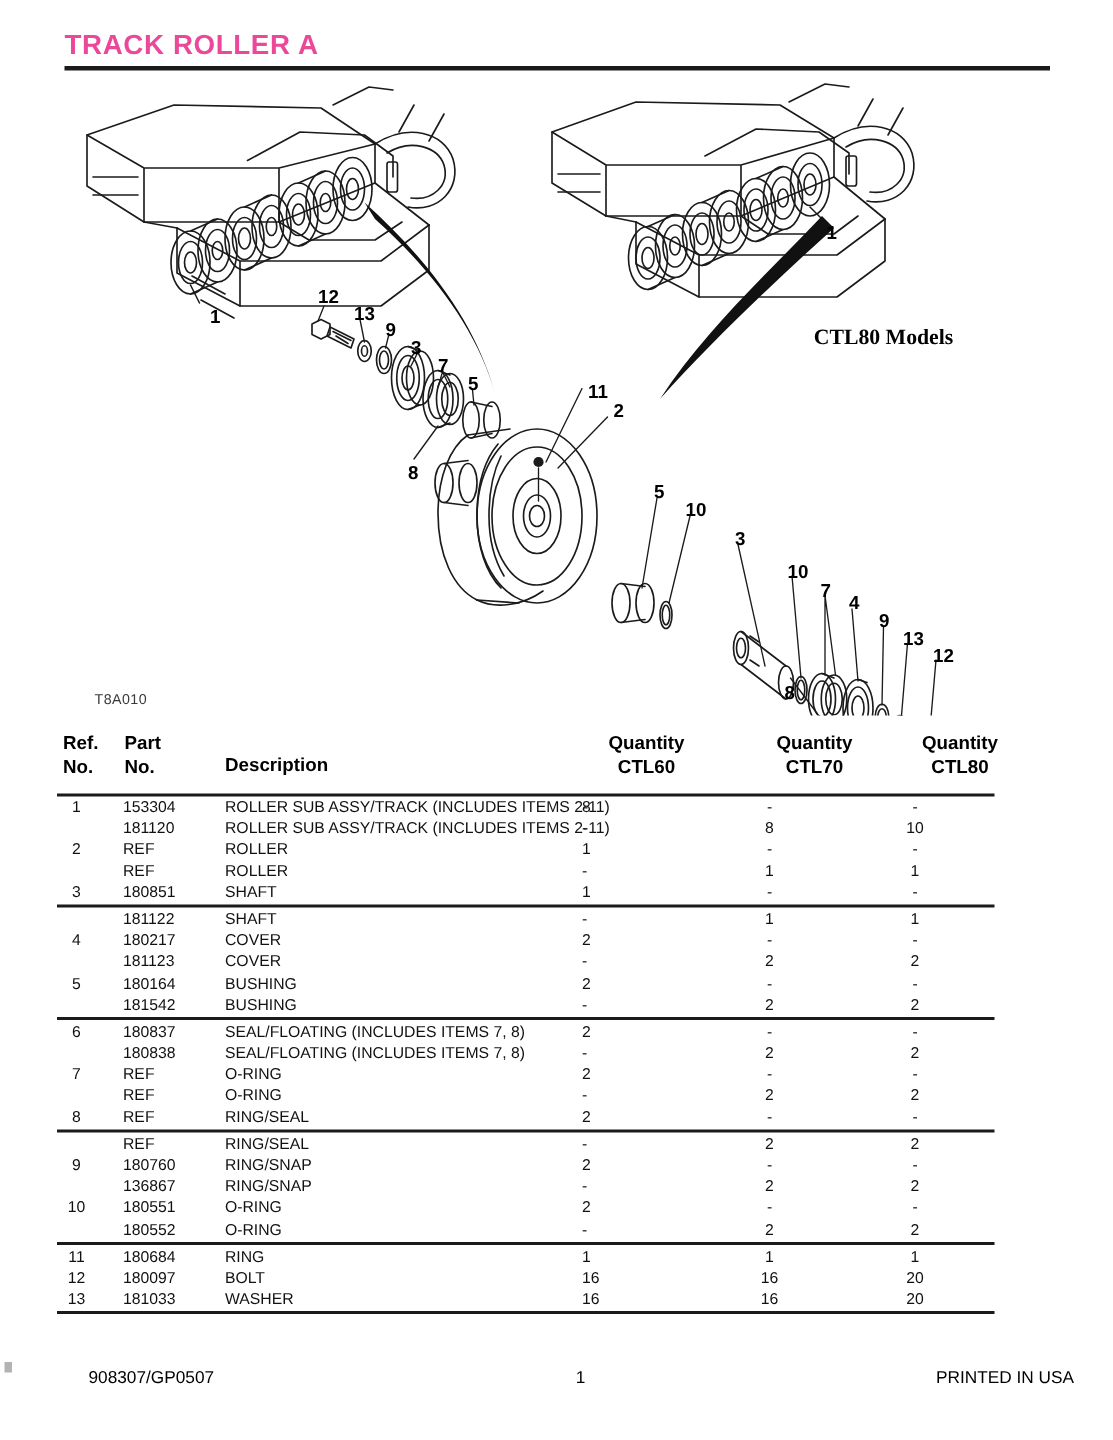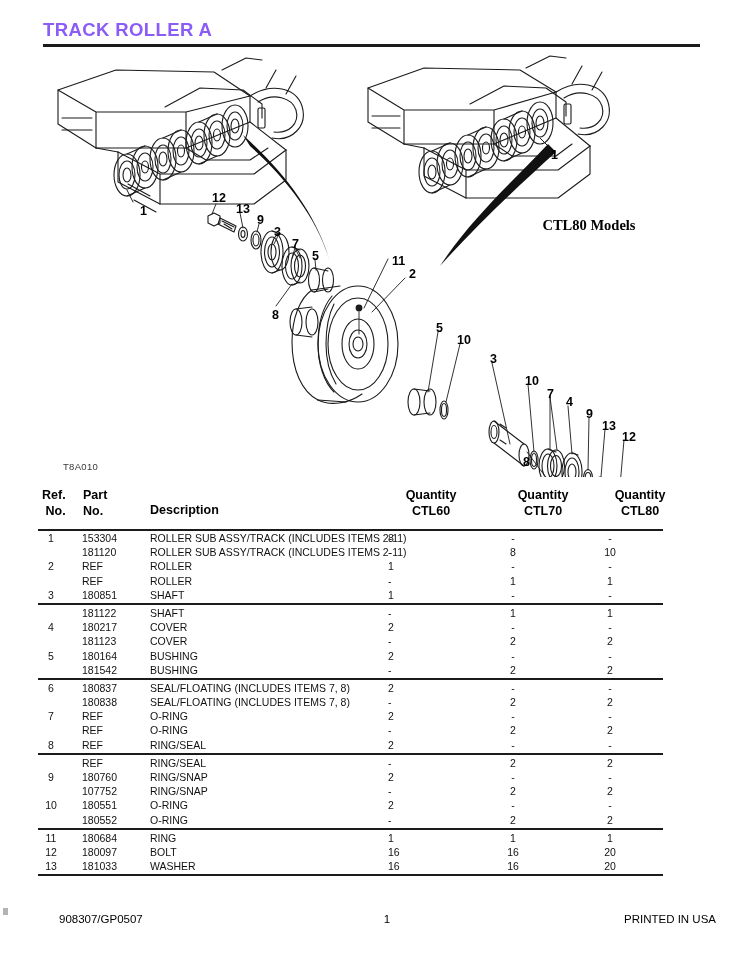--- a/index.html
+++ b/index.html
@@ -17,21 +17,21 @@
   }
 
   
   .page-title {
     position: absolute;
     left: 43px;
     top: 19px;
     font-size: 18.5px;
     font-weight: bold;
     letter-spacing: 0.4px;
-    color: #8b5cf6;
+    color: #ec4899;
   }
   .title-rule {
     position: absolute;
     left: 43px;
     top: 44px;
     width: 657px;
     height: 3px;
     background: #1b1b1b;
   }
 
@@ -88,21 +88,21 @@
     position: relative;
     height: 42px;
   }
   .th {
     position: absolute;
     font-size: 12.5px;
     font-weight: bold;
     line-height: 1.28;
     white-space: pre-line;
   }
-  .th.ref  { left: 4px;  top: 0; text-align: right; }
+  .th.ref  { left: 4px;  top: 0; }
   .th.part { left: 45px; top: 0; }
   .th.desc { left: 112px; top: 15px; }
   .th.q60  { left: 328px; top: 0; width: 130px; text-align: center; }
   .th.q70  { left: 440px; top: 0; width: 130px; text-align: center; }
   .th.q80  { left: 537px; top: 0; width: 130px; text-align: center; }
 
   .rule {
     height: 2px;
     background: #1b1b1b;
     width: 625px;
@@ -608,21 +608,21 @@
       <div class="row">
         <div class="cell c-ref">9</div>
         <div class="cell c-part">180760</div>
         <div class="cell c-desc">RING/SNAP</div>
         <div class="cell c-q60">2</div>
         <div class="cell c-q70">-</div>
         <div class="cell c-q80">-</div>
       </div>
       <div class="row">
         <div class="cell c-ref"></div>
-        <div class="cell c-part">107752</div>
+        <div class="cell c-part">136867</div>
         <div class="cell c-desc">RING/SNAP</div>
         <div class="cell c-q60">-</div>
         <div class="cell c-q70">2</div>
         <div class="cell c-q80">2</div>
       </div>
       <div class="row">
         <div class="cell c-ref">10</div>
         <div class="cell c-part">180551</div>
         <div class="cell c-desc">O-RING</div>
         <div class="cell c-q60">2</div>

